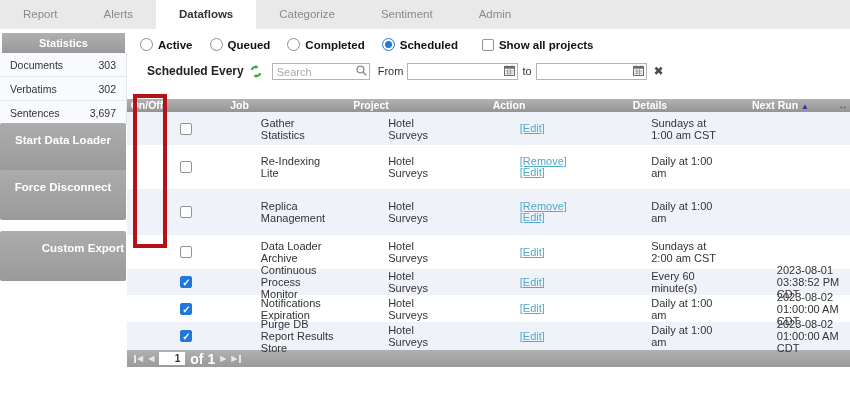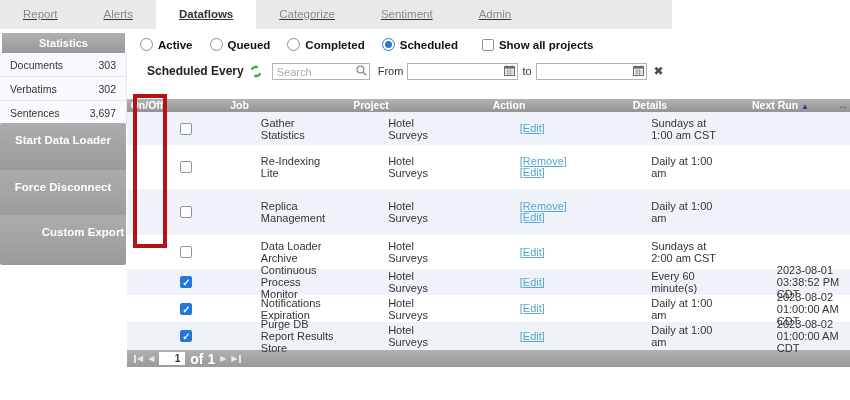--- a/index.html
+++ b/index.html
@@ -5,37 +5,37 @@
   * { box-sizing: border-box; margin: 0; padding: 0; }
   html,body { width:850px; height:400px; }
   body {
     position: relative; overflow: hidden;
     background:#fff;
     font-family:"Liberation Sans","DejaVu Sans",sans-serif;
     color:#333;
   }
 
   
-  .tabbar { position:absolute; left:0; top:0; width:672px; height:29px; background:#e9e9e9; display:flex;text-decoration:underline; }
+  .tabbar { position:absolute; left:0; top:0; width:850px; height:29px; background:#e9e9e9; display:flex; }
   .tab { padding:0 23px; line-height:29px; font-size:11.5px; color:#8a8a8a; cursor:pointer; }
   .tab.active { background:#fff; color:#333; font-weight:bold; }
 
   
   .sidebar { position:absolute; left:0; top:29px; width:127px; }
   .stats-title { margin:4px 2px 0 2px; height:20px; line-height:20px; text-align:center;
                  background:linear-gradient(#b0b0b0,#989898); color:#fff; font-weight:bold; font-size:11px; }
   .stat-row { height:24px; display:flex; align-items:center; justify-content:space-between;
               background:#f9fafd; border-bottom:1px solid #e3e8ef; border-right:1px solid #e3e8ef;
               padding:0 10px; font-size:10.5px; }
   .stat-row:first-of-type { border-top:1px solid #e3e8ef; }
   .stat-val { font-weight:normal; }
   .side-btn { position:absolute; left:0; width:126px; height:50px; line-height:35px; text-align:center;
               background:linear-gradient(#acacac,#9a9a9a); color:#fff; font-weight:bold; font-size:11.5px;
               border-radius:2px; cursor:pointer; }
-  #btn1 { top:94px; } #btn2 { top:141px; } #btn3 { top:186px;padding-left:40px; }
+  #btn1 { top:94px; } #btn2 { top:141px; } #btn3 { top:202px;padding-left:40px; }
 
   
   .main { position:absolute; left:127px; top:29px; width:723px; height:371px; background:#fff; }
 
   .filter-row { position:absolute; top:9px; left:13px; display:flex; align-items:center; gap:17px;
                 font-size:11.5px; font-weight:bold; color:#111; }
   .opt { display:flex; align-items:center; gap:5px; cursor:pointer; }
 
   input[type=radio]{ appearance:none; -webkit-appearance:none; width:13px; height:13px;
     border:1px solid #8d8d8d; border-radius:50%; background:#fff; margin:0; cursor:pointer; }

